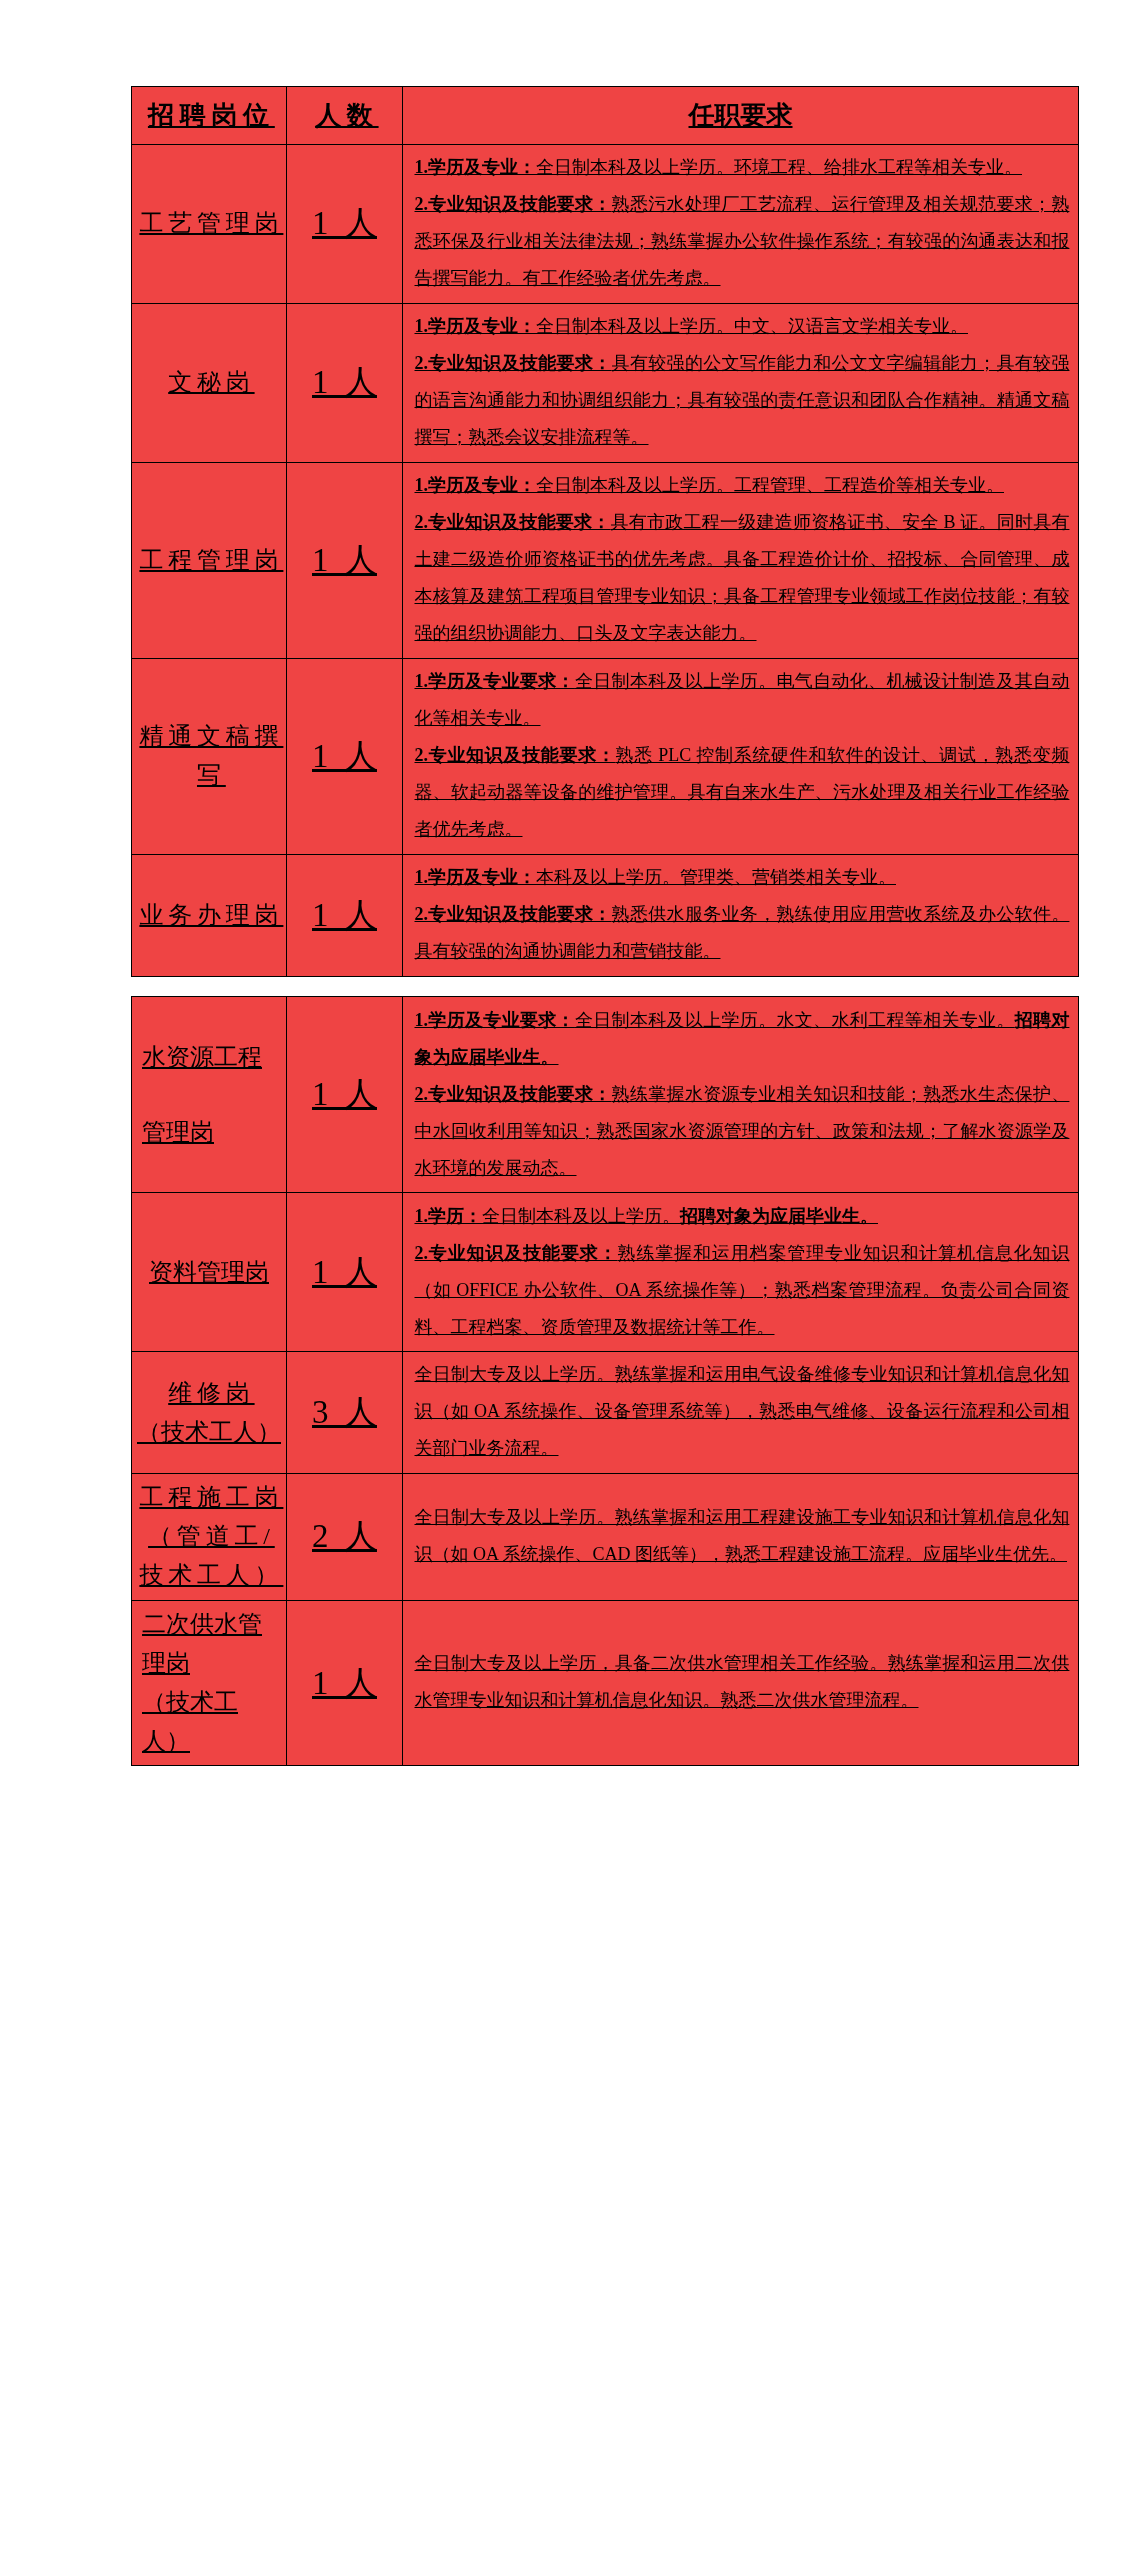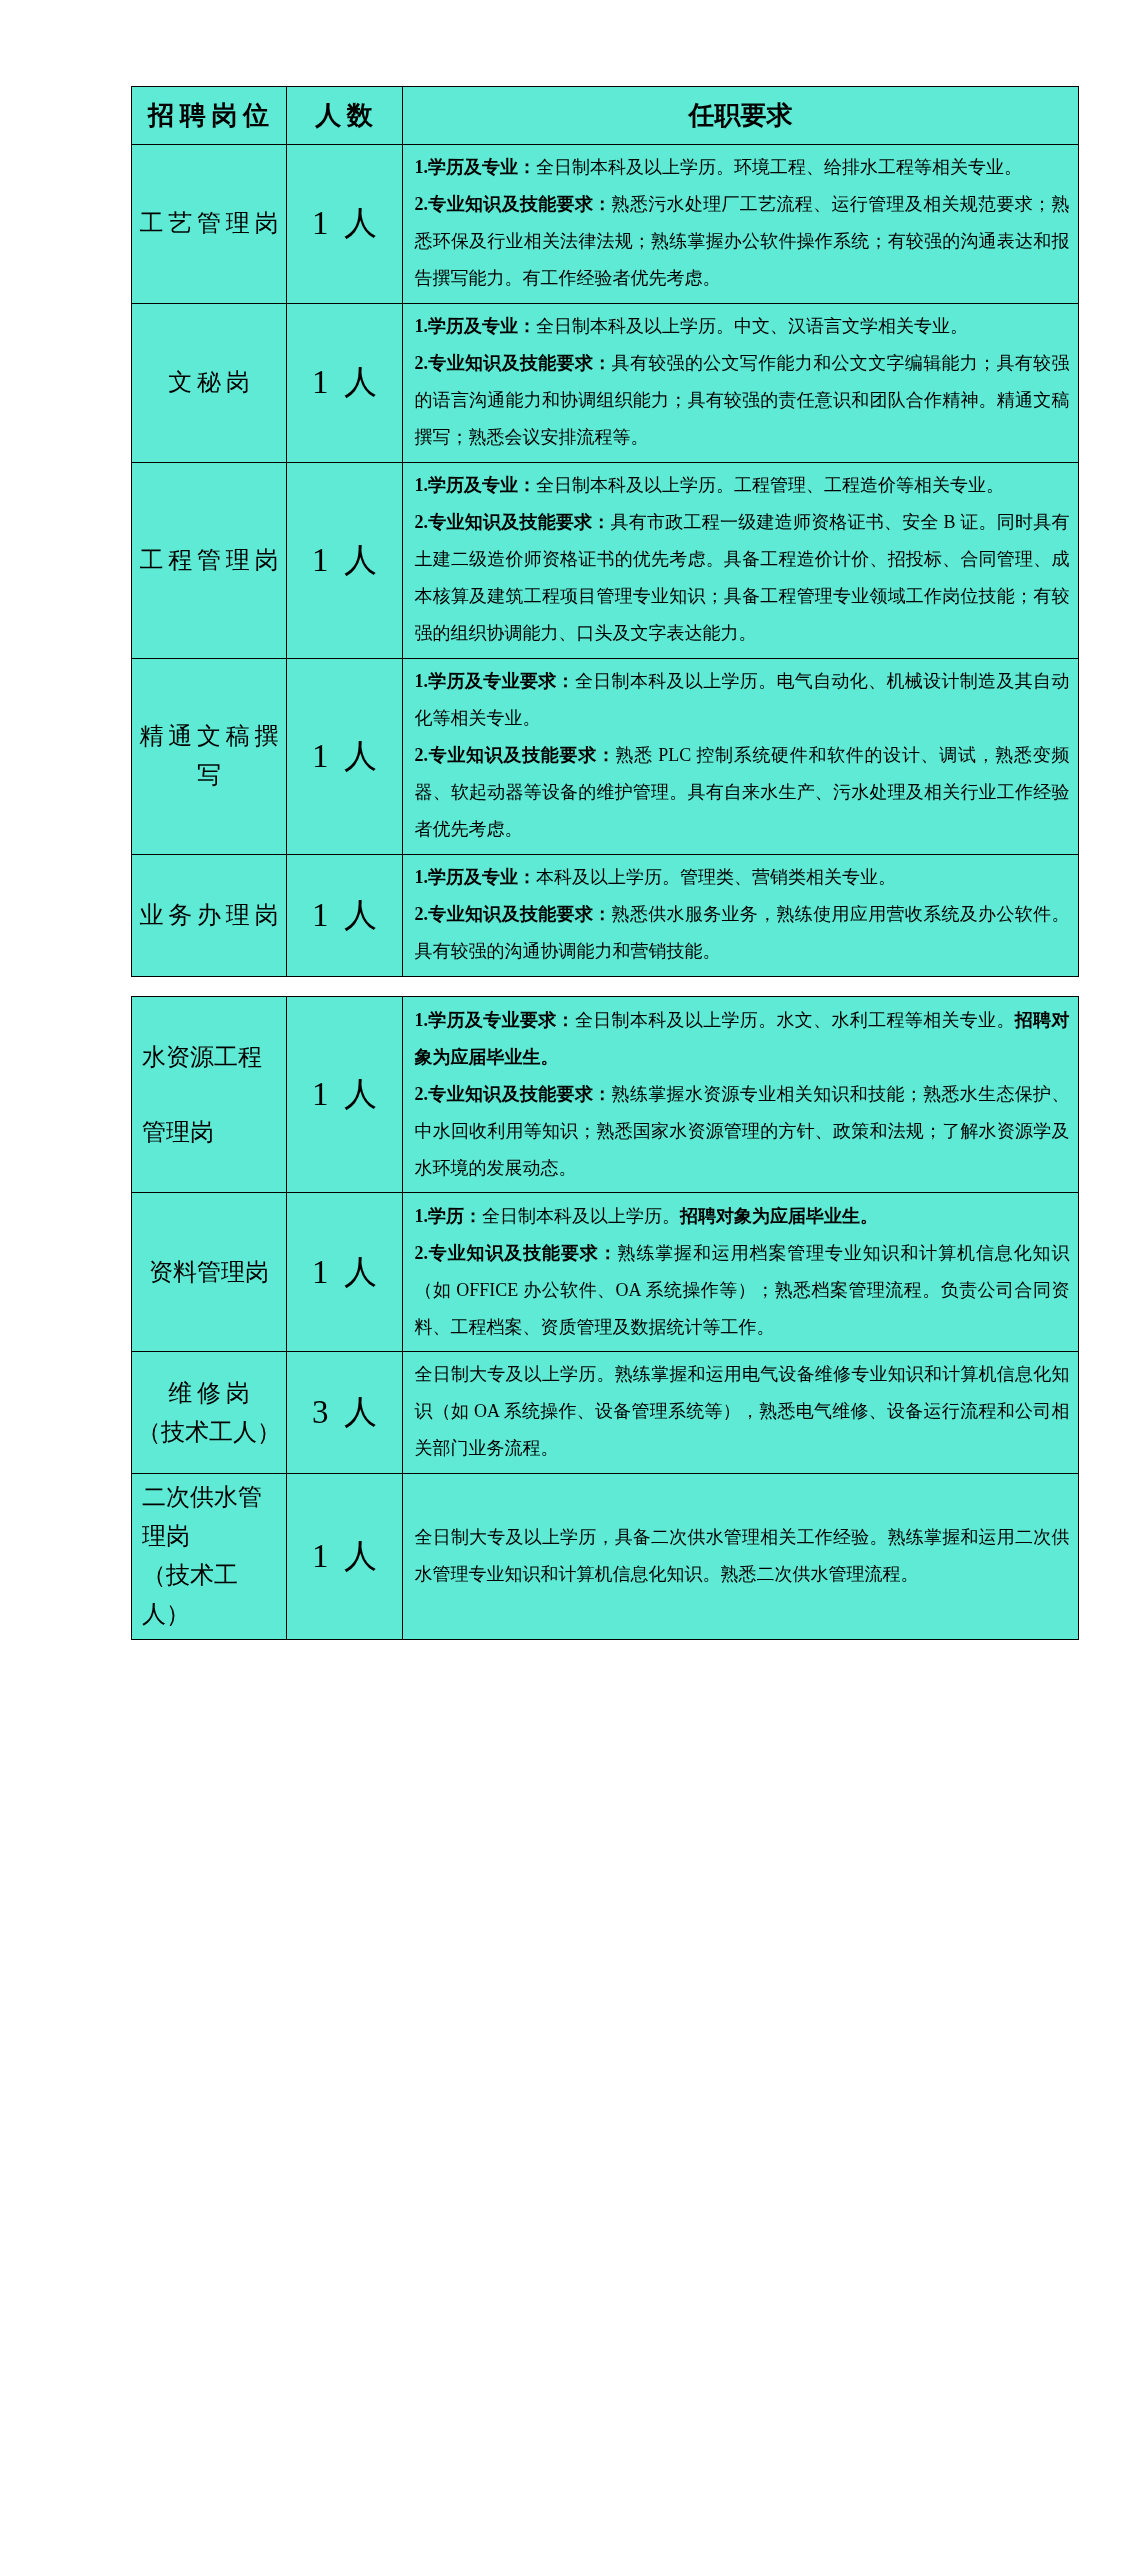--- a/index.html
+++ b/index.html
@@ -20,21 +20,22 @@
   table.recruit-table {
     border-collapse: collapse;
     table-layout: fixed;
     width: 947px;
   }
   col.c-pos { width: 155px; }
   col.c-cnt { width: 116px; }
   col.c-req { width: 676px; }
   th, td {
     border: 1.4px solid #000000;
-    background: #5eead4;
+    background: #ef4444;
+    text-decoration: underline;
   }
   th {
     height: 58px;
     font-size: 26px;
     font-weight: bold;
     text-align: center;
     vertical-align: middle;
   }
   .th-spaced { letter-spacing: 0.22em; padding-left: 0.22em; }
   td.pos {
@@ -174,20 +175,31 @@
           <td class="pos">
             <div class="pos-line spaced">维修岗</div>
             <div class="pos-line">（技术工人）</div>
           </td>
           <td class="cnt">3 人</td>
           <td class="req">
             <p class="req-para"><span>全日制大专及以上学历。熟练掌握和运用电气设备维修专业知识和计算机信息化知识（如 OA 系统操作、设备管理系统等），熟悉电气维修、设备运行流程和公司相关部门业务流程。</span></p>
           </td>
         </tr>
         <tr>
+          <td class="pos">
+            <div class="pos-line spaced">工程施工岗</div>
+            <div class="pos-line spaced">（管道工/</div>
+            <div class="pos-line spaced">技术工人）</div>
+          </td>
+          <td class="cnt">2 人</td>
+          <td class="req">
+            <p class="req-para"><span>全日制大专及以上学历。熟练掌握和运用工程建设施工专业知识和计算机信息化知识（如 OA 系统操作、CAD 图纸等），熟悉工程建设施工流程。应届毕业生优先。</span></p>
+          </td>
+        </tr>
+        <tr>
           <td class="pos pos-left">
             <div class="pos-line">二次供水管理岗</div>
             <div class="pos-line">（技术工人）</div>
           </td>
           <td class="cnt">1 人</td>
           <td class="req">
             <p class="req-para"><span>全日制大专及以上学历，具备二次供水管理相关工作经验。熟练掌握和运用二次供水管理专业知识和计算机信息化知识。熟悉二次供水管理流程。</span></p>
           </td>
         </tr>
       </tbody>

